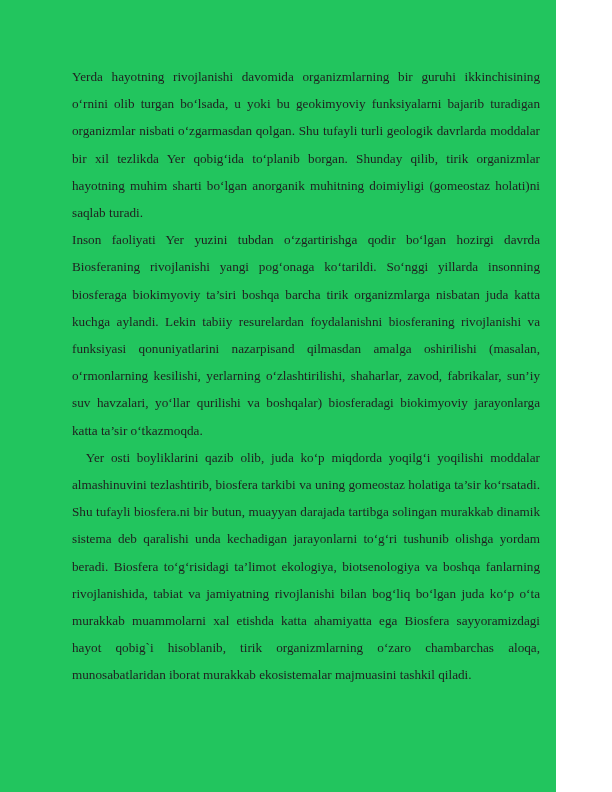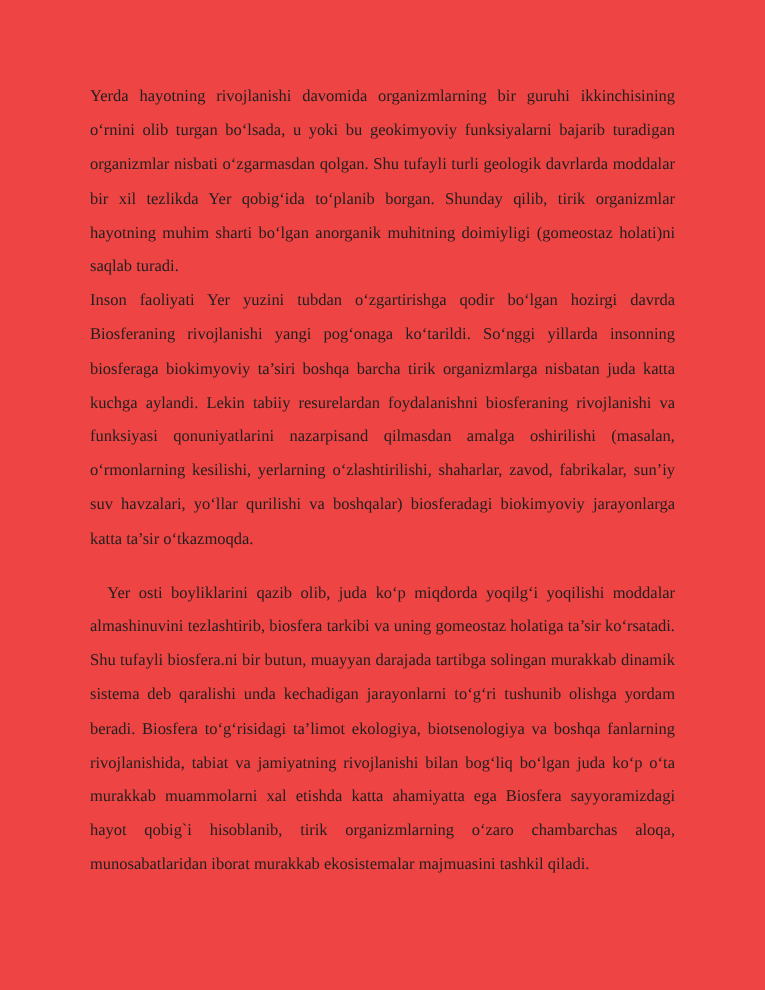--- a/index.html
+++ b/index.html
@@ -3,23 +3,23 @@
 <meta charset="utf-8">
 <title>Document</title>
 <style>
   html, body {
     margin: 0;
     padding: 0;
     background: #ffffff;
   }
   .page {
     position: relative;
-    width: 612px;
+    width: 556px;
     height: 792px;
-    background: #ef4444;
+    background: #22c55e;
     overflow: hidden;
     box-sizing: border-box;
   }
   .text-body {
     position: absolute;
     left: 72px;
     top: 63px;
     width: 468px;
   }
   .para {
@@ -30,21 +30,20 @@
     line-height: 27.2px;
     color: #201f1f;
     text-align: justify;
     text-justify: inter-word;
     -webkit-hyphens: none;
     hyphens: none;
     white-space: pre-wrap;
   }
   .para-indent-space {
     text-indent: 7px;
-    margin-top: 16px;
   }
 </style>
 </head>
 <body>
 
 <div class="page">
   <div class="text-body">
     <p class="para">Yerda hayotning rivojlanishi davomida organizmlarning bir guruhi ikkinchisining o‘rnini olib turgan bo‘lsada, u yoki bu geokimyoviy funksiyalarni bajarib turadigan organizmlar nisbati o‘zgarmasdan qolgan. Shu tufayli turli geologik davrlarda moddalar bir xil tezlikda Yer qobig‘ida to‘planib borgan. Shunday qilib, tirik organizmlar hayotning muhim sharti bo‘lgan anorganik muhitning doimiyligi (gomeostaz holati)ni saqlab turadi.</p>
     <p class="para">Inson faoliyati Yer yuzini tubdan o‘zgartirishga qodir bo‘lgan hozirgi davrda Biosferaning rivojlanishi yangi pog‘onaga ko‘tarildi. So‘nggi yillarda insonning biosferaga biokimyoviy ta’siri boshqa barcha tirik organizmlarga nisbatan juda katta kuchga aylandi. Lekin tabiiy resurelardan foydalanishni biosferaning rivojlanishi va funksiyasi qonuniyatlarini nazarpisand qilmasdan amalga oshirilishi (masalan, o‘rmonlarning kesilishi, yerlarning o‘zlashtirilishi, shaharlar, zavod, fabrikalar, sun’iy suv havzalari, yo‘llar qurilishi va boshqalar) biosferadagi biokimyoviy jarayonlarga katta ta’sir o‘tkazmoqda.</p>
     <p class="para para-indent-space"> Yer osti boyliklarini qazib olib, juda ko‘p miqdorda yoqilg‘i yoqilishi moddalar almashinuvini tezlashtirib, biosfera tarkibi va uning gomeostaz holatiga ta’sir ko‘rsatadi. Shu tufayli biosfera.ni bir butun, muayyan darajada tartibga solingan murakkab dinamik sistema deb qaralishi unda kechadigan jarayonlarni to‘g‘ri tushunib olishga yordam beradi. Biosfera to‘g‘risidagi ta’limot ekologiya, biotsenologiya va boshqa fanlarning rivojlanishida, tabiat va jamiyatning rivojlanishi bilan bog‘liq bo‘lgan juda ko‘p o‘ta murakkab muammolarni xal etishda katta ahamiyatta ega Biosfera sayyoramizdagi hayot qobig`i hisoblanib, tirik organizmlarning o‘zaro chambarchas aloqa, munosabatlaridan iborat murakkab ekosistemalar majmuasini tashkil qiladi.</p>

